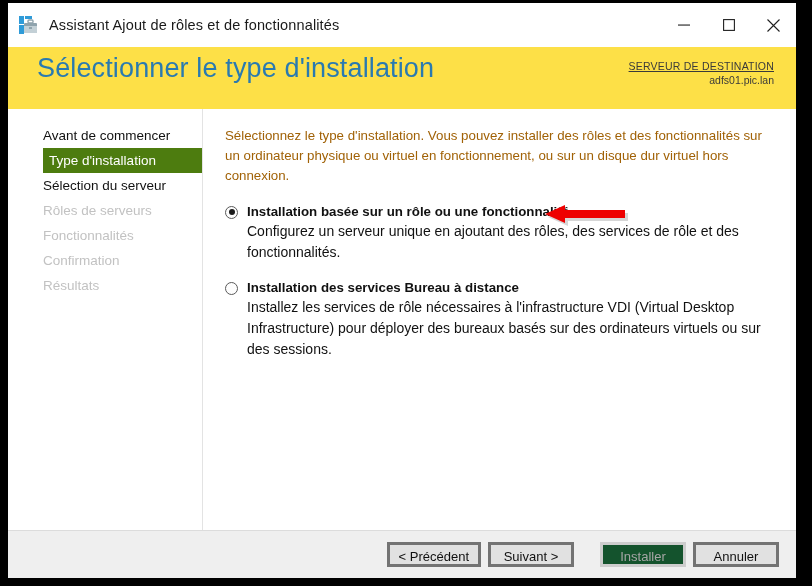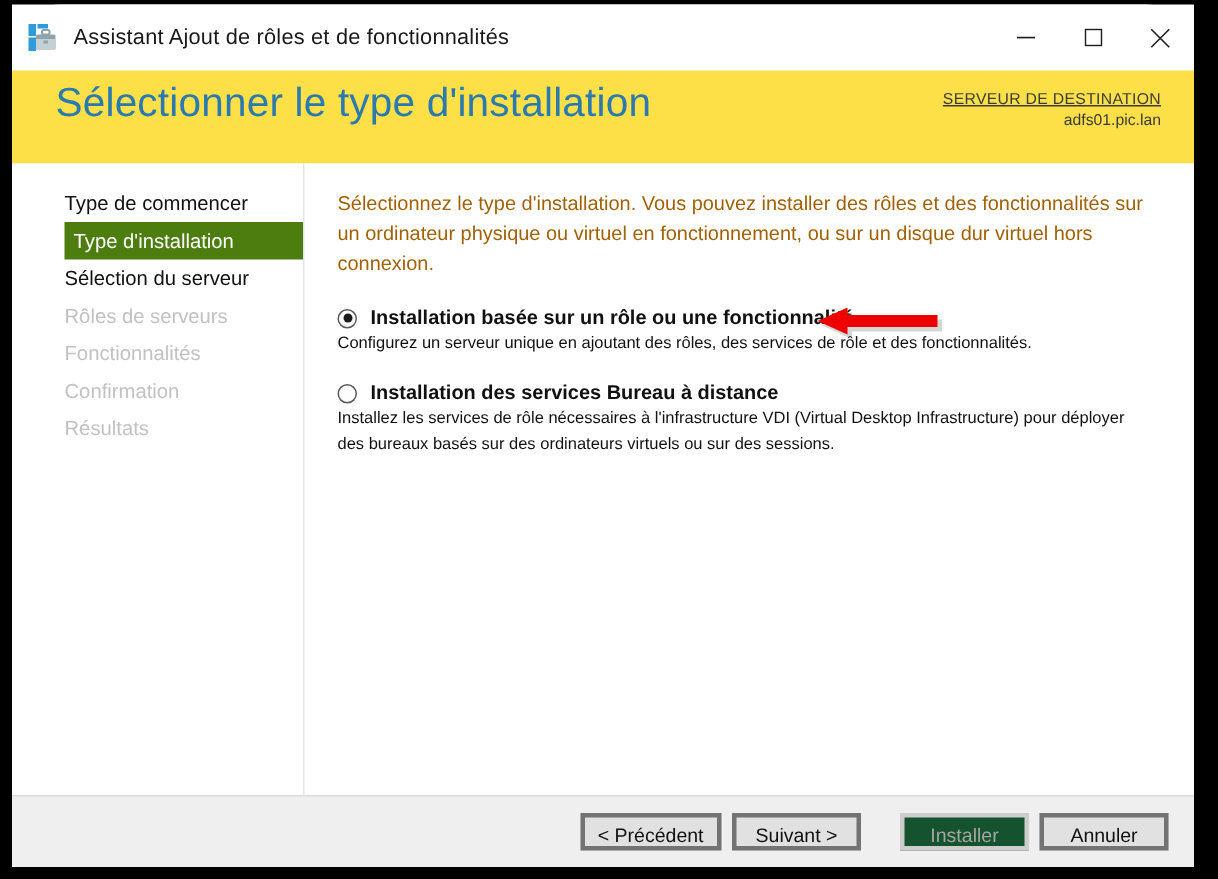--- a/index.html
+++ b/index.html
@@ -18,21 +18,20 @@
   .window {
     position: absolute;
     left: 8px;
     top: 3px;
     width: 788px;
     height: 575px;
     background: #ffffff;
     display: flex;
     flex-direction: column;
     box-sizing: border-box;
-    border-radius: 32px;
   }
 
   
   .titlebar {
     height: 44px;
     background: #ffffff;
     display: flex;
     align-items: center;
     flex: 0 0 auto;
     position: relative;
@@ -182,24 +181,25 @@
     border-radius: 50%;
     background: #1b1b1b;
   }
   .opt-title {
     font-size: 13.3px;
     font-weight: bold;
     color: #111111;
     white-space: nowrap;
   }
   .opt-desc {
-    font-size: 11px;
+    font-size: 14px;
     color: #111111;
     line-height: 1.5;
     margin-top: 2px;
+    margin-left: 22px;
     max-width: 545px;
   }
 
   
   .arrow-annot {
     position: absolute;
     left: 320px;
     top: 1px;
     width: 90px;
     height: 26px;
@@ -282,21 +282,21 @@
     <div class="page-title">Sélectionner le type d'installation</div>
     <div class="dest-block">
       <div class="dest-label">SERVEUR DE DESTINATION</div>
       <div class="dest-value">adfs01.pic.lan</div>
     </div>
   </div>
 
   <div class="body-area">
 
     <div class="sidebar">
-      <div class="nav-item">Type de commencer</div>
+      <div class="nav-item">Avant de commencer</div>
       <div class="nav-item selected">Type d'installation</div>
       <div class="nav-item">Sélection du serveur</div>
       <div class="nav-item disabled">Rôles de serveurs</div>
       <div class="nav-item disabled">Fonctionnalités</div>
       <div class="nav-item disabled">Confirmation</div>
       <div class="nav-item disabled">Résultats</div>
     </div>
 
     <div class="content">
 

